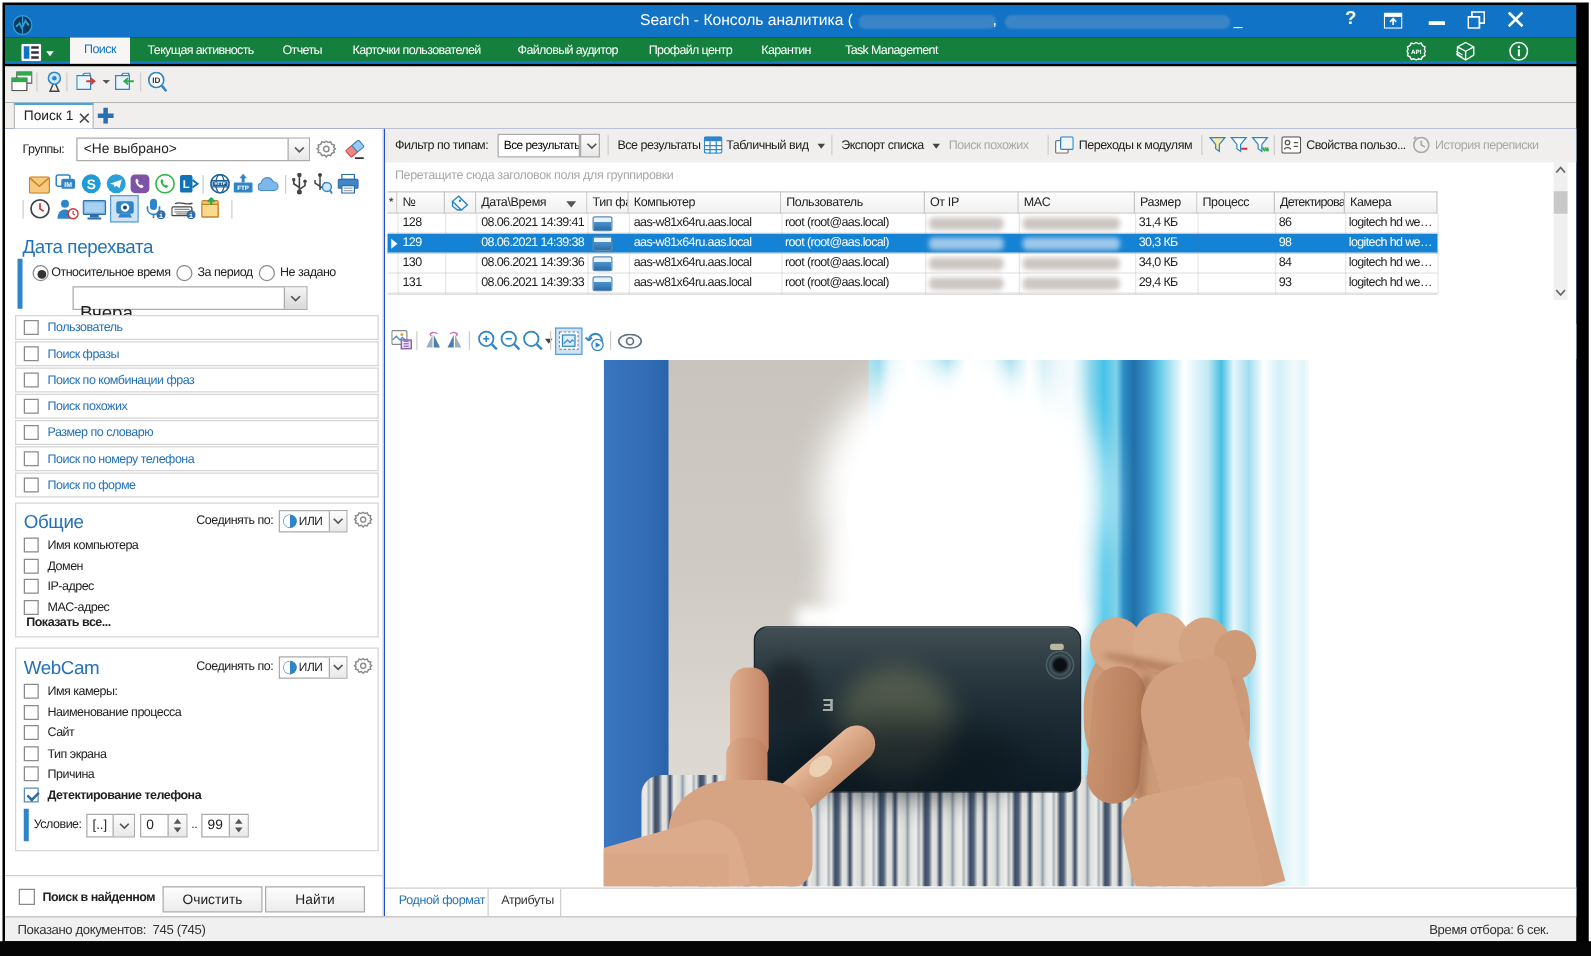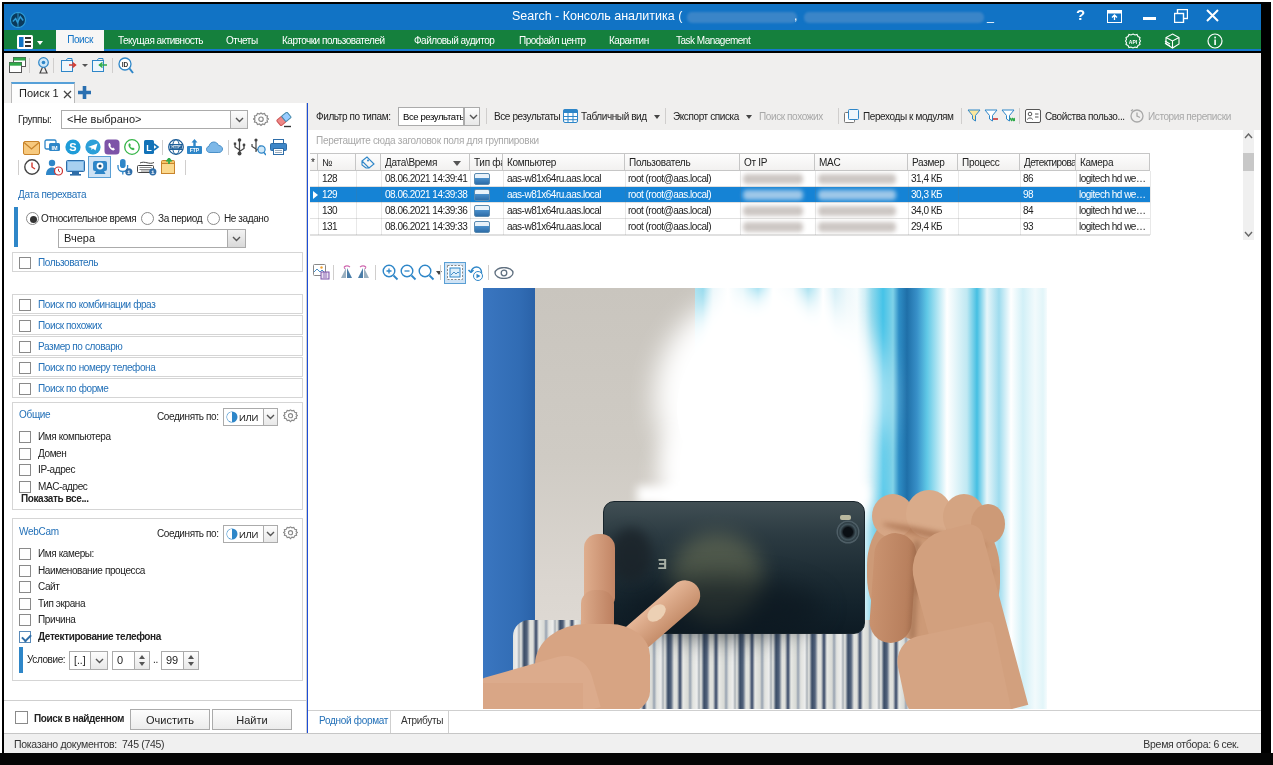--- a/index.html
+++ b/index.html
@@ -11,21 +11,21 @@
 #titlebar { position:absolute; left:4px; top:4px; width:1257px; height:26px; background:#1173c5; }
 #menubar { position:absolute; left:4px; top:30px; width:1257px; height:21px; background:#15803d; border-bottom:2px solid #1779cd; }
 #toolbar { position:absolute; left:4px; top:53px; width:1257px; height:29px; background:#f0efee; }
 #tabrow { position:absolute; left:4px; top:82px; width:1257px; height:21px; background:#f0efee; }
 #mainarea { position:absolute; left:4px; top:103px; width:1257px; height:630px; background:#1d4ed8; }
 #statusbar { position:absolute; left:4px; top:733px; width:1257px; height:20px; background:#f0f0f0; border-top:1px solid #c6c6c6; }
 #blackbottom { position:absolute; left:0px; top:753px; width:1273px; height:12px; background:#050505; }
 .ttl { color:#fff; font-size:12.5px; }
 .menu-item { color:#fff; font-size:10px; letter-spacing:-0.5px; }
 .lbl { font-size:10px; letter-spacing:-0.4px; color:#222; white-space:nowrap; }
-.sechead { font-size:10px; letter-spacing:-0.3px; color:#2471b8; white-space:nowrap; }
+.sechead { font-size:15px; letter-spacing:-0.3px; color:#2471b8; white-space:nowrap; }
 .vsep { width:1px; background:#d0cecd; }
 .inbox { position:absolute; background:#fff; border:1px solid #ababab; }
 .ddbtn { position:absolute; top:0; width:17px; height:100%; border-left:1px solid #ababab; background:linear-gradient(#fdfdfd,#e8e8e8); display:flex; align-items:center; justify-content:center; }
 .ddbtn2 { position:absolute; top:0; width:18px; height:100%; border-left:1px solid #ababab; background:linear-gradient(#f3f3f3,#d9d9d9); display:flex; align-items:center; justify-content:center; }
 .spin { position:absolute; top:0; width:15px; height:100%; border-left:1px solid #ababab; background:linear-gradient(#fdfdfd,#e8e8e8); }
 .spin:before { content:""; position:absolute; left:4px; top:3px; border-left:3.5px solid transparent; border-right:3.5px solid transparent; border-bottom:4px solid #555; }
 .spin:after { content:""; position:absolute; left:4px; bottom:3px; border-left:3.5px solid transparent; border-right:3.5px solid transparent; border-top:4px solid #555; }
 .radio { position:absolute; width:13px; height:13px; border-radius:50%; border:1px solid #8a8a8a; background:#fff; }
 .radio.on:before { content:""; position:absolute; left:3px; top:3px; width:7px; height:7px; border-radius:50%; background:#333; }
 .cb { position:relative; display:inline-block; width:12px; height:12px; border:1px solid #8a8a8a; background:#fff; vertical-align:-2px; }
@@ -292,29 +292,30 @@
 
   <div class="abs sechead" style="left:14px;top:86px">Дата перехвата</div>
   <div class="abs" style="left:10px;top:104px;width:4px;height:40px;background:#2e86c8"></div>
   <span class="radio on abs" style="left:22px;top:109px"></span>
   <div class="abs lbl" style="left:37px;top:110px">Относительное время</div>
   <span class="radio abs" style="left:137px;top:109px"></span>
   <div class="abs lbl" style="left:154px;top:110px">За период</div>
   <span class="radio abs" style="left:203px;top:109px"></span>
   <div class="abs lbl" style="left:220px;top:110px">Не задано</div>
   <div class="abs inbox" style="left:54px;top:126px;width:188px;height:19px">
-    <span style="position:absolute;left:5px;top:2px;font-size:11px;color:#222">Вчера</span>
+    <span style="position:absolute;left:5px;top:12px;font-size:15px;color:#222">Вчера</span>
     <span class="ddbtn2" style="right:0">
             <svg width="9" height="6" viewBox="0 0 9 6">
               <path d="M1 1 L4.5 4.5 L8 1" stroke="#555" stroke-width="1.4" fill="none"></path>
             </svg>
           </span>
   </div>
 
   <div class="secrow" style="top:149px"><span class="cb"></span><span class="bluelbl">Пользователь</span></div>
+  <div class="secrow" style="top:170px"><span class="cb"></span><span class="bluelbl">Поиск фразы</span></div>
   <div class="secrow" style="top:191px"><span class="cb"></span><span class="bluelbl">Поиск по комбинации фраз</span></div>
   <div class="secrow" style="top:212px"><span class="cb"></span><span class="bluelbl">Поиск похожих</span></div>
   <div class="secrow" style="top:233px"><span class="cb"></span><span class="bluelbl">Размер по словарю</span></div>
   <div class="secrow" style="top:254px"><span class="cb"></span><span class="bluelbl">Поиск по номеру телефона</span></div>
   <div class="secrow" style="top:275px"><span class="cb"></span><span class="bluelbl">Поиск по форме</span></div>
 
   <div class="abs secbox" style="top:299px;height:108px">
     <div class="abs sechead" style="left:6px;top:6px">Общие</div>
     <div class="abs lbl" style="left:144px;top:8px">Соединять по:</div>
     <div class="abs inbox" style="left:210px;top:5px;width:55px;height:18px">

